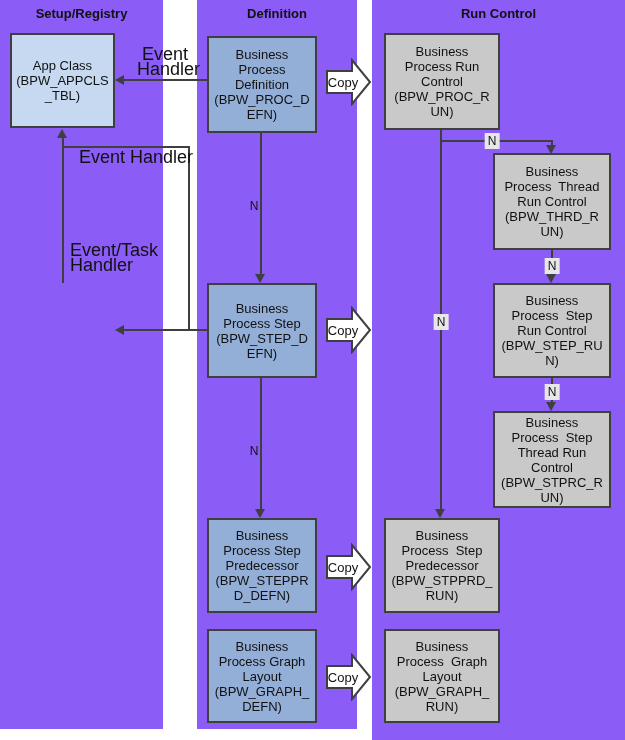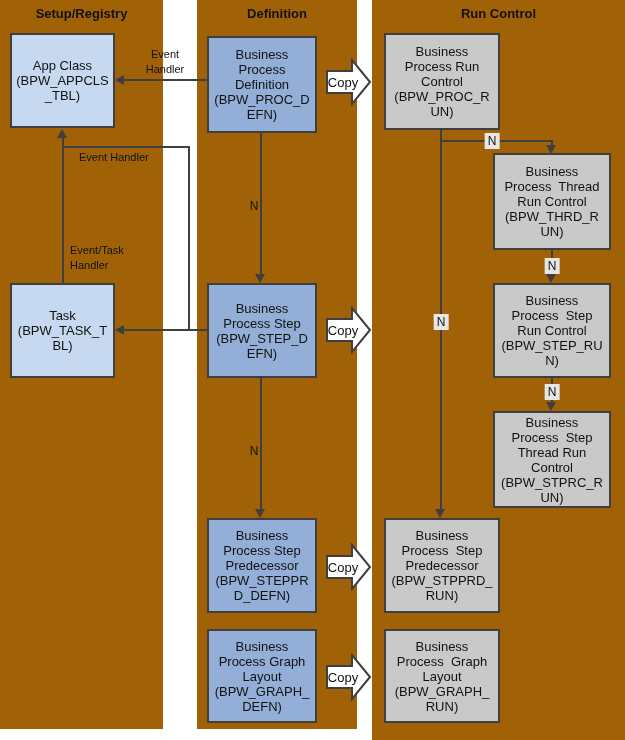--- a/index.html
+++ b/index.html
@@ -1,35 +1,35 @@
 <!DOCTYPE html>
 <html><head>
 <meta charset="utf-8">
 <style>
   html,body{margin:0;padding:0;background:#ffffff;}
   body{width:625px;height:740px;position:relative;overflow:hidden;
        font-family:"Liberation Sans","DejaVu Sans",sans-serif;color:#111;}
   .canvas{position:absolute;left:0;top:0;width:625px;height:740px;background:#ffffff;}
-  .band{position:absolute;top:0;background:#a16207;}
+  .band{position:absolute;top:0;background:#8b5cf6;}
   .col-header{position:absolute;top:6px;left:0;right:0;text-align:center;
               font-size:13px;font-weight:bold;color:#111;}
   .box{position:absolute;border:2px solid #3f3f3f;box-sizing:border-box;
        display:flex;align-items:center;justify-content:center;text-align:center;}
   .box-text{font-size:13px;line-height:15px;white-space:pre-wrap;color:#111;}
   .blue-light{background:#c6d9f0;}
   .blue-mid{background:#93afd7;}
   .gray-box{background:#c9c9c9;}
   .hline,.vline{position:absolute;background:#3f3f3f;}
   .hline{height:2px;}
   .vline{width:2px;}
   .arr{position:absolute;width:0;height:0;}
   .arr-left{border-top:5px solid transparent;border-bottom:5px solid transparent;border-right:9px solid #3f3f3f;}
   .arr-up{border-left:5px solid transparent;border-right:5px solid transparent;border-bottom:9px solid #3f3f3f;}
   .arr-down{border-left:5px solid transparent;border-right:5px solid transparent;border-top:9px solid #3f3f3f;}
-  .lbl{position:absolute;font-size:11px;line-height:15px;white-space:pre-wrap;color:#111;}
+  .lbl{position:absolute;font-size:18px;line-height:15px;white-space:pre-wrap;color:#111;}
   .n-lbl{position:absolute;font-size:12px;line-height:12px;color:#111;
          transform:translate(-50%,-50%);}
   .n-bg{background:#e7e7e7;padding:2px 3px;}
   .copy-arrow{position:absolute;width:64px;height:48px;}
   .copy-arrow svg{position:absolute;left:0;top:0;}
   .copy-lbl{position:absolute;left:0;top:50%;transform:translateY(-50%);
             width:34px;text-align:center;font-size:13px;color:#111;}
 </style>
 </head>
 <body>
@@ -112,25 +112,20 @@
       <polygon points="1,13 26,13 26,2 44,24 26,46 26,35 1,35" fill="#ffffff" stroke="#3f3f3f" stroke-width="2"></polygon>
     </svg>
     <span class="copy-lbl">Copy</span>
   </div>
 
   <div class="box blue-light" style="left:10px;top:33px;width:105px;height:95px;">
     <span class="box-text">App Class
 (BPW_APPCLS
 _TBL)</span>
   </div>
-  <div class="box blue-light" style="left:10px;top:283px;width:105px;height:95px;">
-    <span class="box-text">Task
-(BPW_TASK_T
-BL)</span>
-  </div>
 
   <div class="box blue-mid" style="left:207px;top:36px;width:110px;height:97px;">
     <span class="box-text">Business
 Process
 Definition
 (BPW_PROC_D
 EFN)</span>
   </div>
   <div class="box blue-mid" style="left:207px;top:283px;width:110px;height:95px;">
     <span class="box-text">Business

